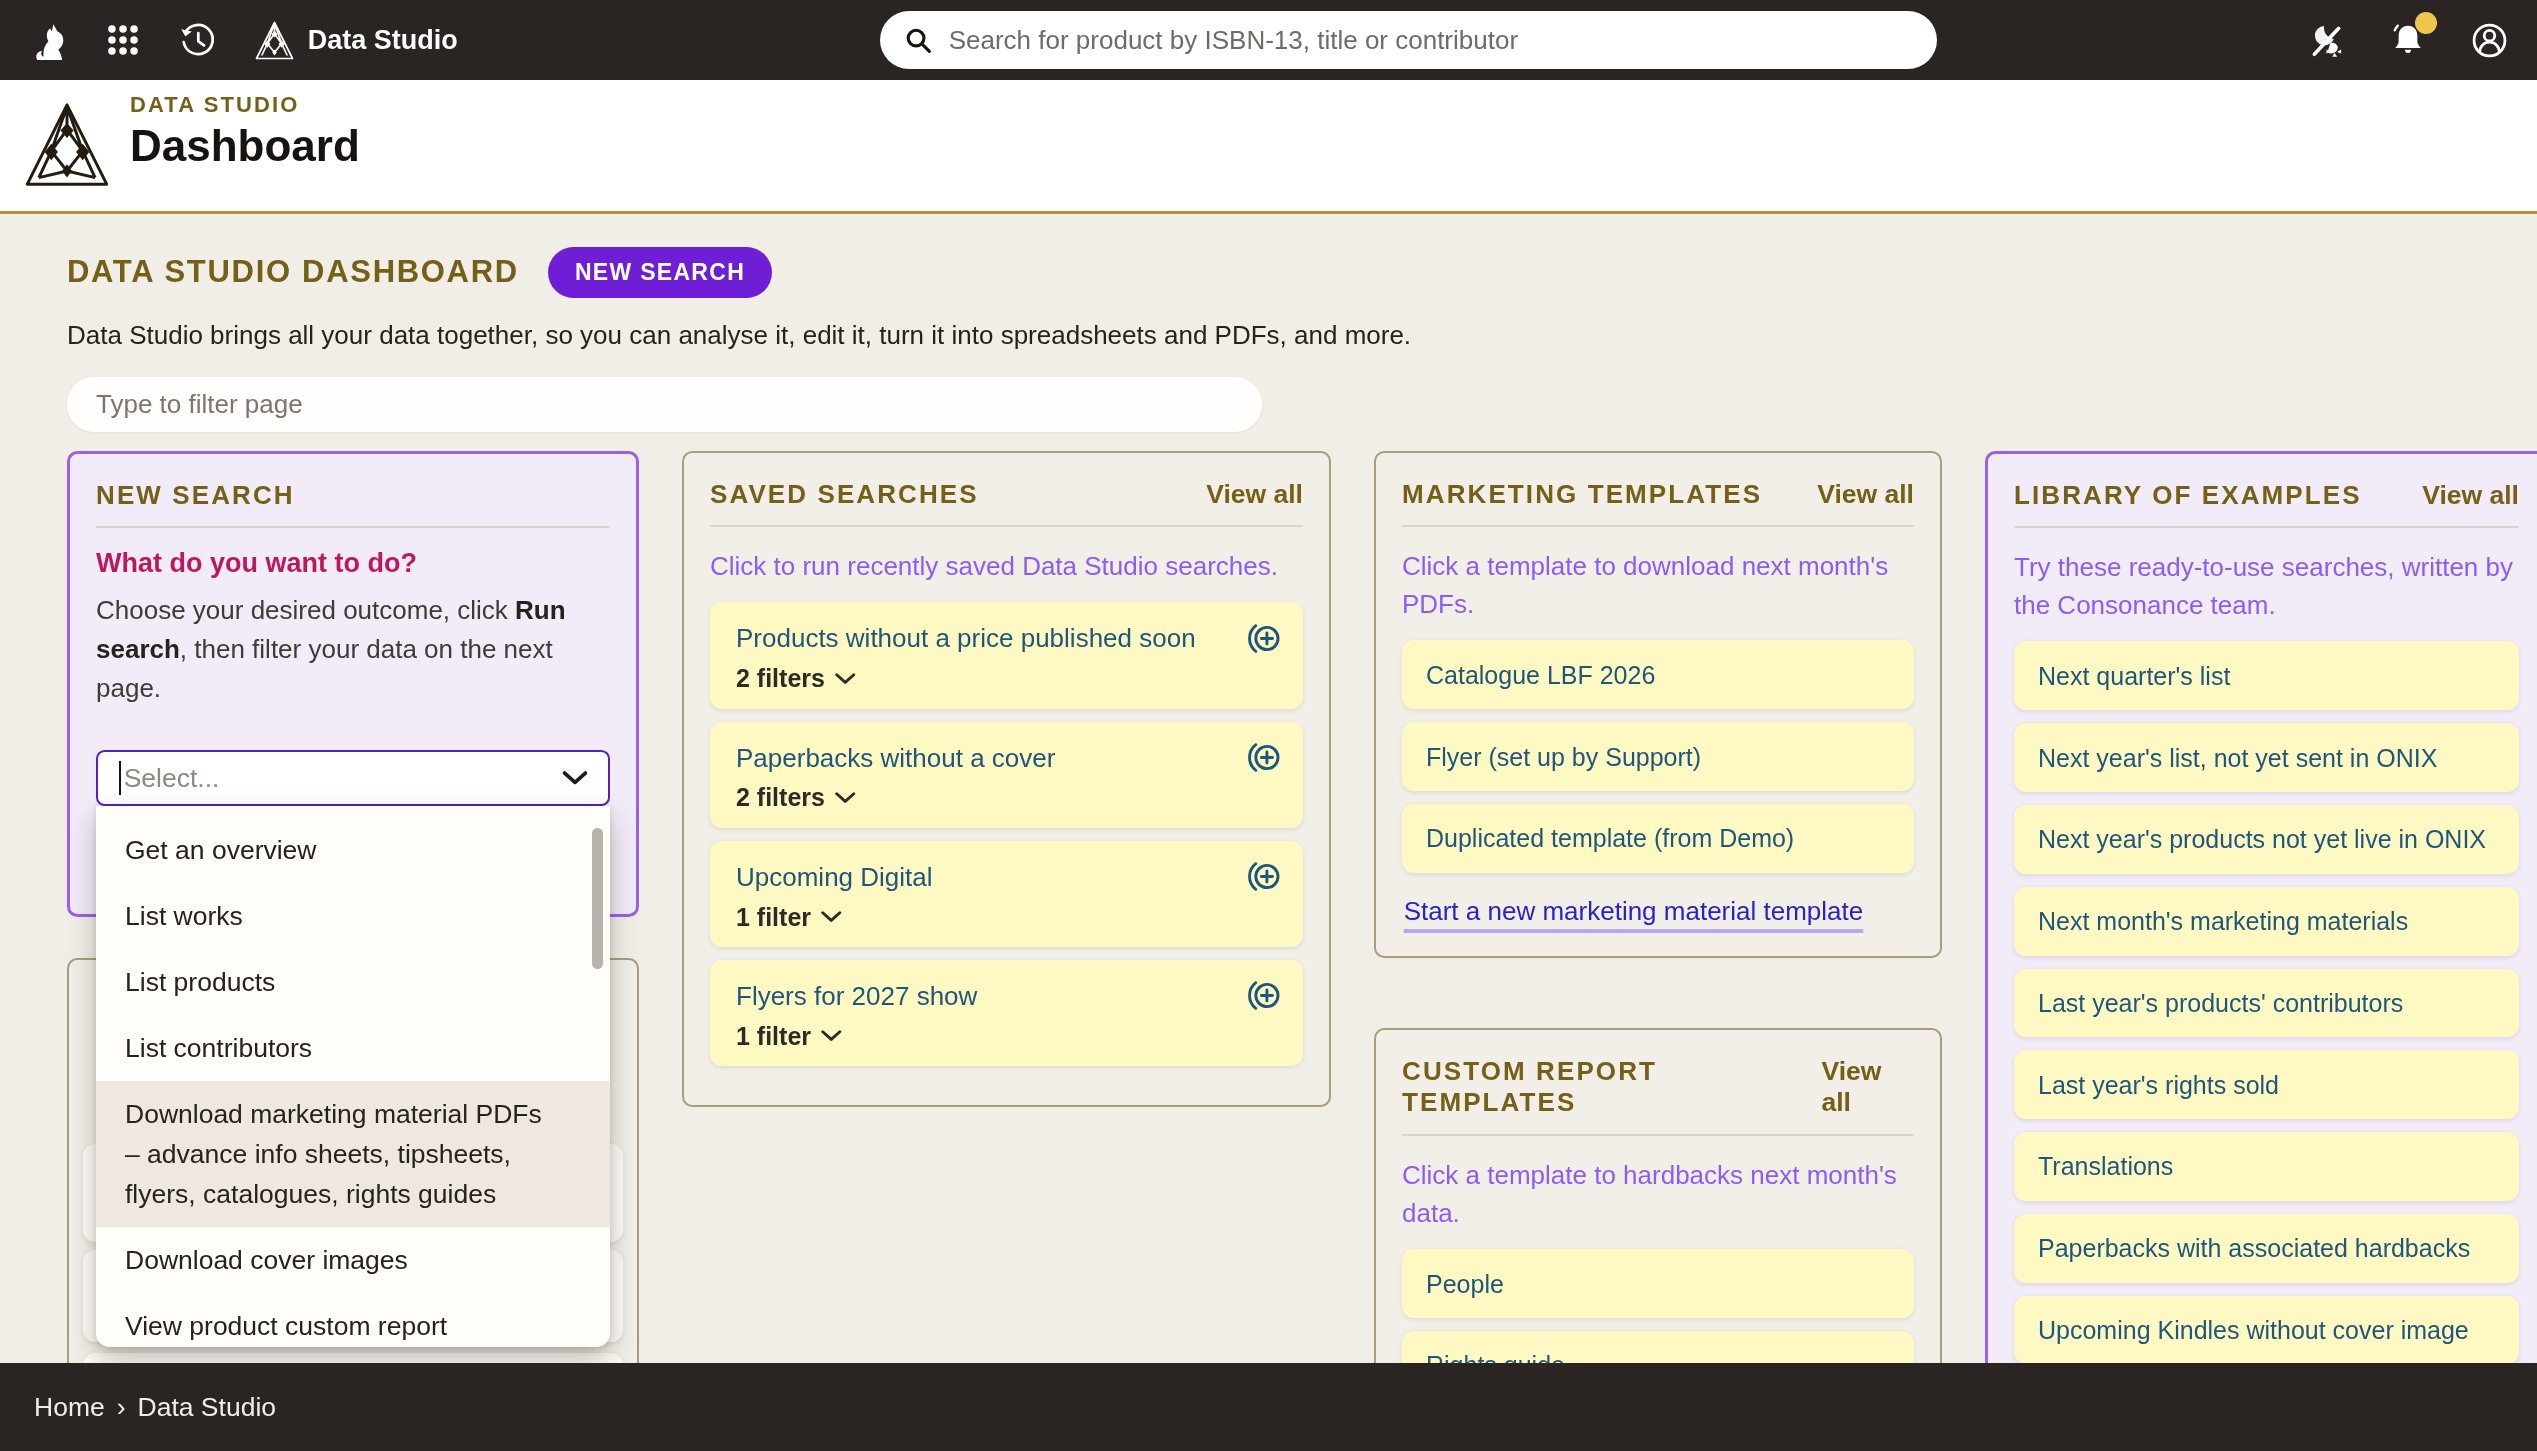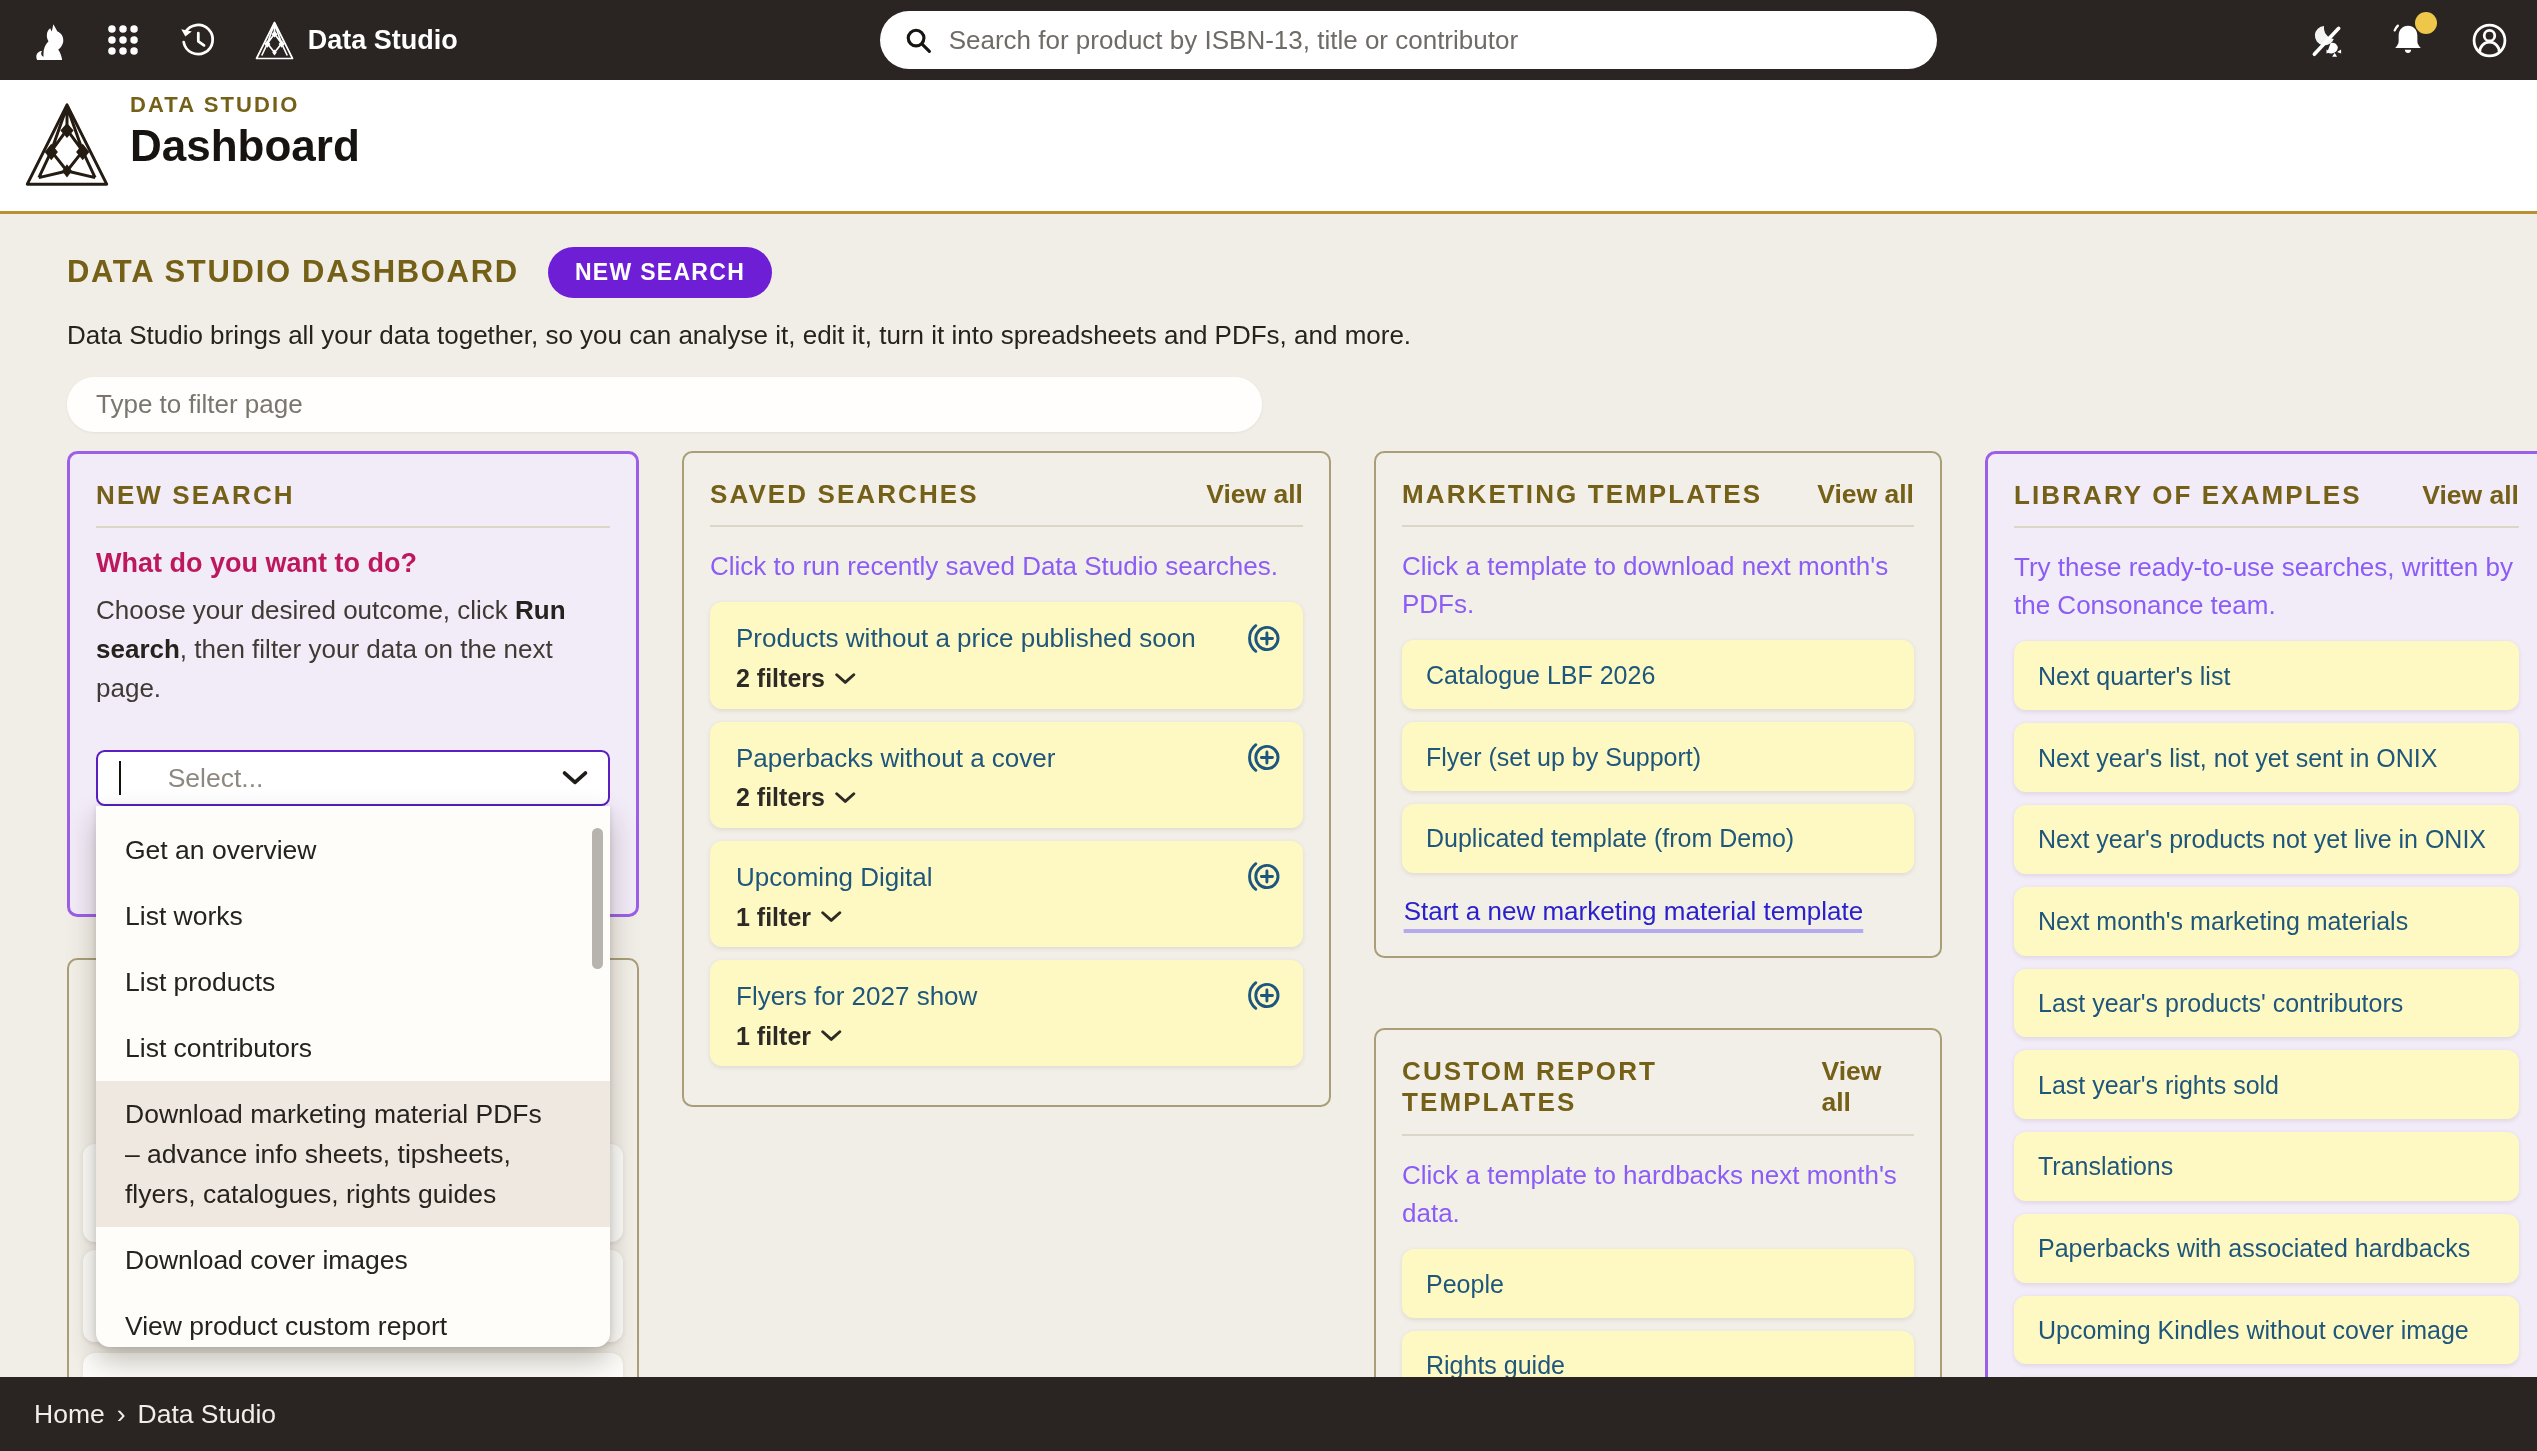--- a/index.html
+++ b/index.html
@@ -57,21 +57,21 @@
   .col3{width:568px;flex:0 0 auto;}
   .col-lib{width:563px;flex:0 0 auto;}
 
   
   .card-newsearch{height:466px;}
   .question{font-size:27px;font-weight:700;color:#be185d;margin:4px 0 12px 0;}
   .ns-body{font-size:26px;line-height:39px;color:#3f3a34;margin:0 0 42px 0;}
   .ns-body b{color:#26221d;}
   .select-wrap{position:relative;}
   .select-box{height:56px;background:#ffffff;border:2.6px solid #591fc2;border-radius:8.6px;display:flex;
-              align-items:center;padding:0 20.5px;box-sizing:border-box;cursor:pointer;gap:44px;}
+              align-items:center;padding:0 20.5px;box-sizing:border-box;cursor:pointer;}
   .caret{width:2.6px;height:34px;background:#15120e;margin-right:2.6px;}
   .select-placeholder{font-size:26.5px;color:#8d8880;}
   .select-box svg{margin-left:auto;}
   .dropdown{position:absolute;left:0;right:0;top:100%;height:541px;background:#fffdfa;overflow:hidden;
             border-radius:0 0 13.7px 13.7px;box-shadow:0 13.7px 29px rgba(50,38,22,.28),0 1.7px 6.8px rgba(0,0,0,.12);
             z-index:60;padding-top:10.3px;box-sizing:border-box;}
   .opt{padding:13px 51px 13px 29px;font-size:26.5px;line-height:40px;color:#26221d;cursor:pointer;}
   .opt.hl{background:#efe8e1;}
   .scroll-thumb{position:absolute;right:6.8px;top:22px;width:11px;height:141px;border-radius:6px;background:#b7b4ae;}
 
@@ -93,21 +93,21 @@
   .filters-row{display:flex;align-items:center;gap:10.3px;font-size:25px;font-weight:600;color:#2e2a25;}
   .plus-icon{position:absolute;right:19px;top:15.4px;}
   .simple-tile{padding:15.4px 24px;}
   .simple-tile .tile-link{font-size:25px;}
   .start-link{display:inline-block;margin:10.3px 0 3.4px 1.7px;font-size:26px;color:#2b21cc;cursor:pointer;
               text-decoration:underline;text-decoration-color:#b3aaf0;text-decoration-thickness:4.3px;
               text-underline-offset:8.6px;}
   .card-stack-gap{margin-top:70px;}
 
   
-  .crumb-bar{position:absolute;left:0;right:0;bottom:0;height:74px;background:#2a2422;z-index:100;
+  .crumb-bar{position:absolute;left:0;right:0;bottom:0;height:88px;background:#2a2422;z-index:100;
              display:flex;align-items:center;gap:12px;padding-left:34px;font-size:26.5px;color:#f2ede6;}
   .crumb-bar a{color:#f2ede6;text-decoration:none;cursor:pointer;}
 
   svg{display:block;}
 </style>
 </head>
 <body>
 
 <div class="page">
 

